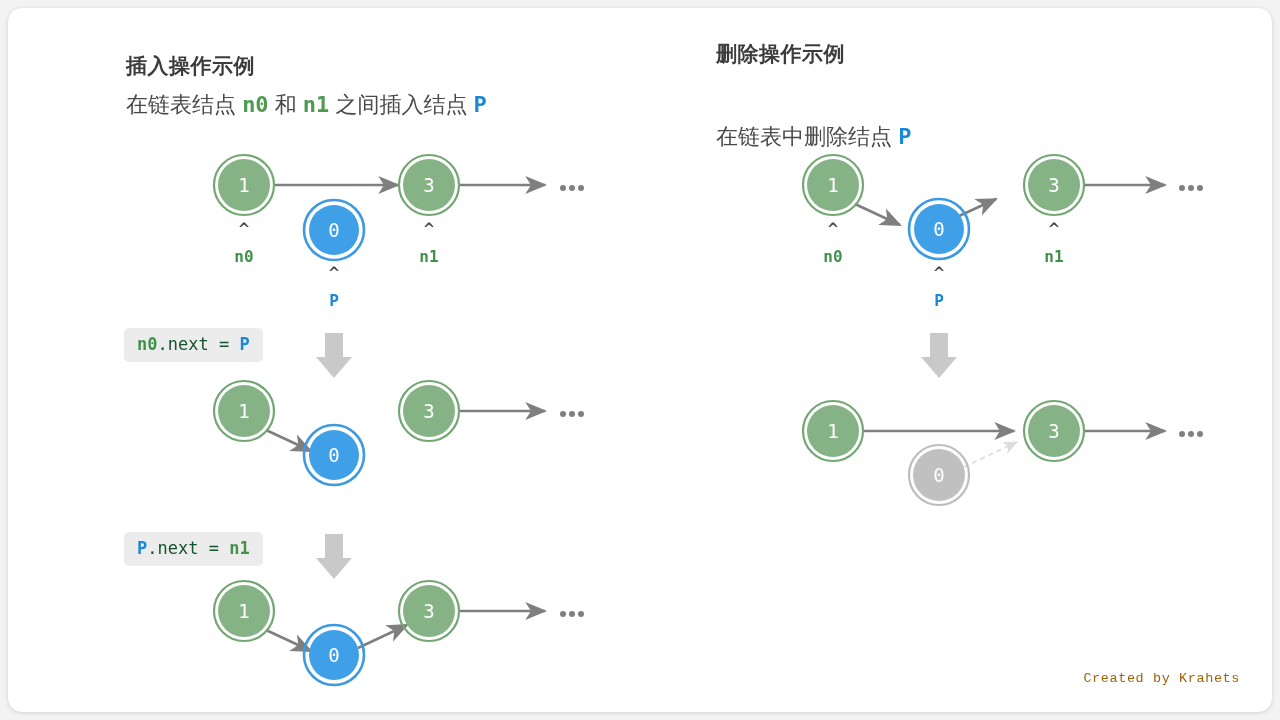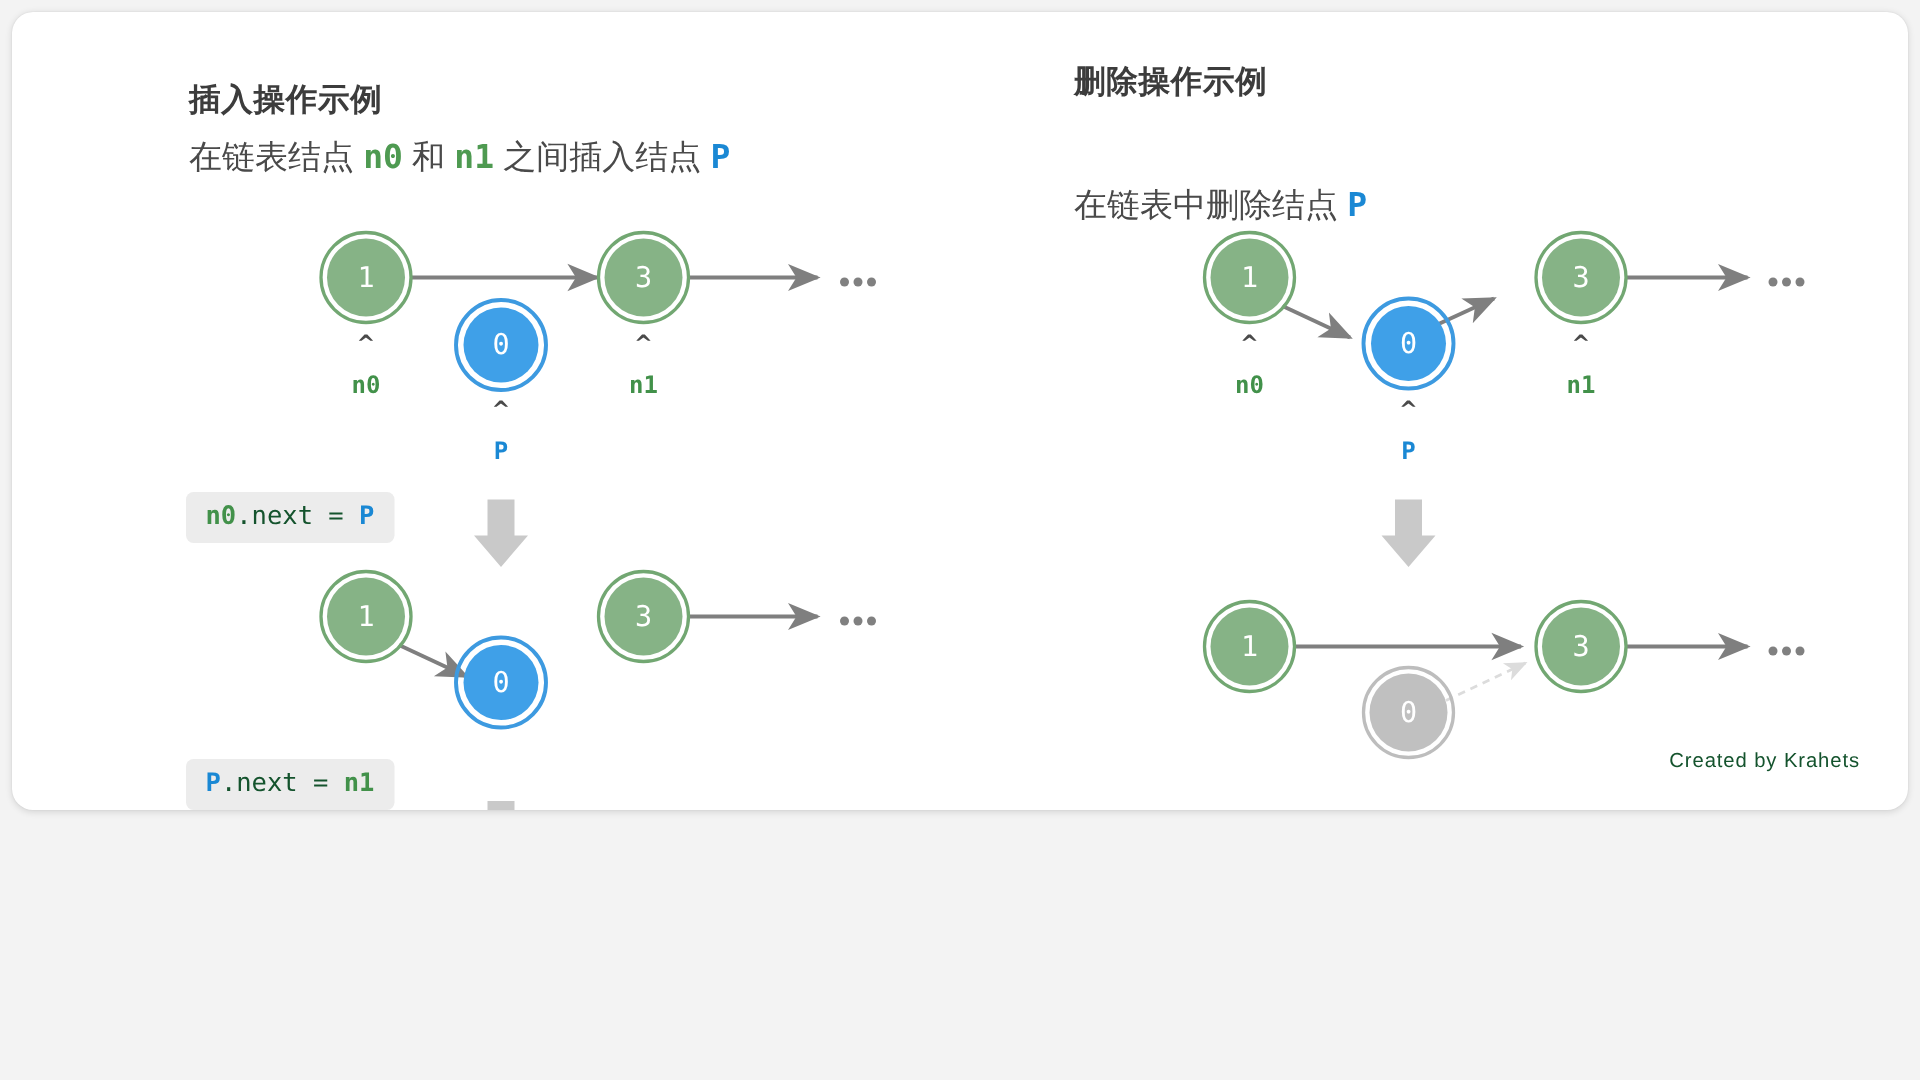--- a/index.html
+++ b/index.html
@@ -18,21 +18,21 @@
     width: 1280px;
     height: 720px;
     background: #f3f3f3;
     box-sizing: border-box;
   }
   #card {
     position: absolute;
     left: 8px;
     top: 8px;
     width: 1264px;
-    height: 532px;
+    height: 704px;
     background: #ffffff;
     border-radius: 14px;
     box-shadow: 0 1px 5px rgba(0,0,0,0.13), 0 0 1px rgba(0,0,0,0.10);
     overflow: hidden;
   }
   .panel {
     position: absolute;
     top: 0;
     height: 704px;
   }
@@ -78,23 +78,23 @@
   svg.stage {
     position: absolute;
     left: 0;
     top: 0;
     overflow: visible;
   }
   .credit {
     position: absolute;
     right: 32px;
     bottom: 26px;
-    font-family: Liberation Sans, sans-serif;
+    font-family: Liberation Mono, monospace;
     font-size: 13.5px;
-    color: #14532d;
+    color: #a16207;
     letter-spacing: 0.6px;
     white-space: nowrap;
   }
   text { font-family: "DejaVu Sans Mono", "Liberation Mono", monospace; }
   .node-val { font-size: 19px; fill: #ffffff; text-anchor: middle; dominant-baseline: central; }
   .ptr-label { font-size: 16px; font-weight: bold; text-anchor: middle; }
   .caret { font-size: 15px; font-weight: bold; fill: #4a4a4a; text-anchor: middle; font-family: "DejaVu Sans", sans-serif; }
   .dots { fill: #808080; }
 </style>
 </head>
@@ -108,21 +108,21 @@
       <div class="panel-title" style="left:118px; top:44px;">插入操作示例</div>
 
       <div class="panel-subtitle" style="left:118px; top:82px;">
         <span>在链表结点 </span><span class="mono sub-green">n0</span><span> 和 </span><span class="mono sub-green">n1</span><span> 之间插入结点 </span><span class="mono sub-blue">P</span>
       </div>
 
       <div class="code-box" style="left:116px; top:320px;">
         <span class="tok-green">n0</span><span class="tok-plain">.next = </span><span class="tok-blue">P</span>
       </div>
 
-      <div class="code-box" style="left:116px; top:498px;padding-left:13px;">
+      <div class="code-box" style="left:116px; top:524px;padding-left:13px;">
         <span class="tok-blue">P</span><span class="tok-plain">.next = </span><span class="tok-green">n1</span>
       </div>
 
       <svg class="stage" width="632" height="704">
         <defs>
           <marker id="ahGray" markerWidth="9" markerHeight="9" refX="7.6" refY="4.5" orient="auto" markerUnits="strokeWidth">
             <path d="M0,1 L8.4,4.5 L0,8 L2.2,4.5 Z" fill="#7f7f7f"></path>
           </marker>
           <marker id="ahDash" markerWidth="9" markerHeight="9" refX="7.6" refY="4.5" orient="auto" markerUnits="strokeWidth">
             <path d="M0,1 L8.4,4.5 L0,8 L2.2,4.5 Z" fill="#d8d8d8"></path>

